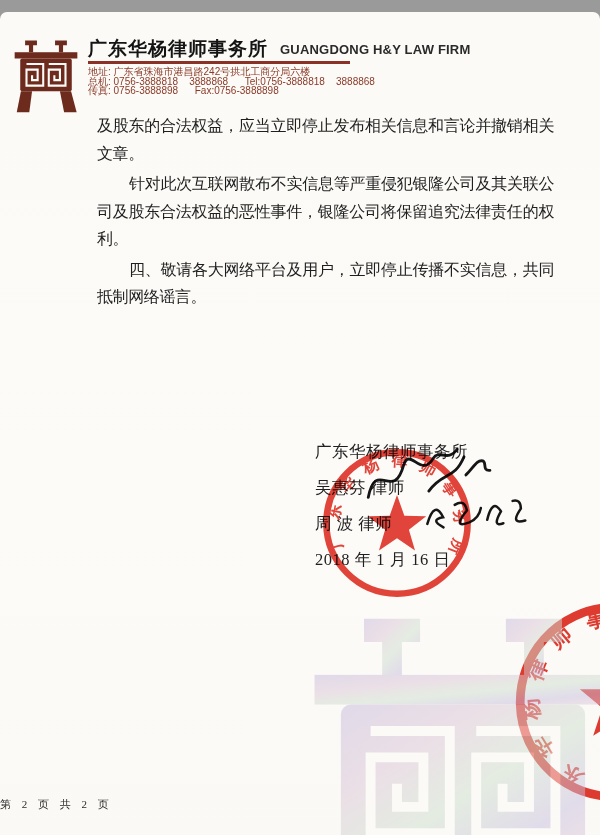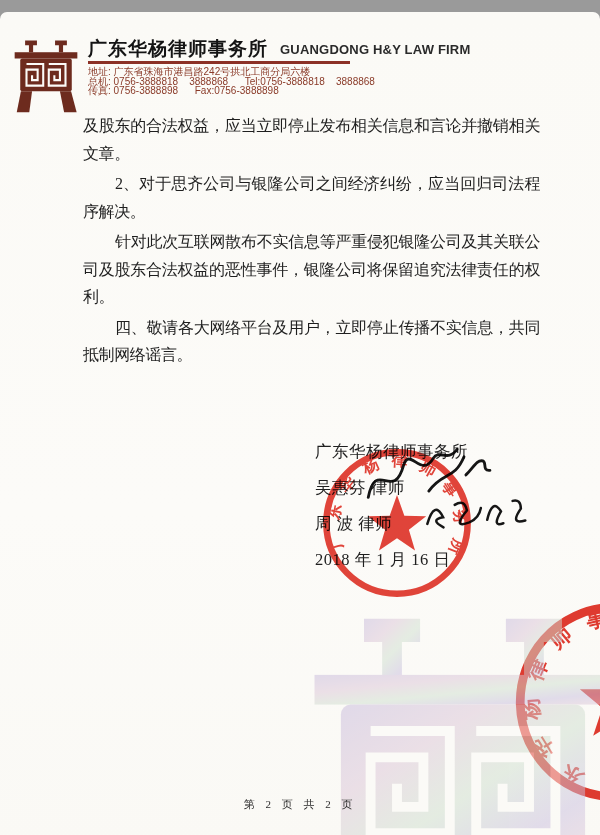--- a/index.html
+++ b/index.html
@@ -13,42 +13,42 @@
   .head-text{position:absolute;left:88px;top:27px;width:470px;}
   .title-row{display:flex;align-items:flex-end;gap:12px;}
   .firm-cn{font-family:"Liberation Sans","DejaVu Sans",sans-serif;font-weight:bold;
     font-size:19px;line-height:20px;color:#141414;letter-spacing:1px;white-space:nowrap;}
   .firm-en{font-family:"Liberation Sans","DejaVu Sans",sans-serif;font-weight:bold;
     font-size:13px;color:#2a2a2a;padding-bottom:2px;letter-spacing:.2px;white-space:nowrap;}
   .red-rule{height:3px;background:#8c3126;width:262px;margin:2px 0 3px;}
   .addr{font-family:"Liberation Sans","DejaVu Sans",sans-serif;font-size:10px;
     line-height:9.6px;color:#8a3a28;white-space:pre;}
   
-  .letter-body{position:absolute;left:83px;top:100px;width:457px;
+  .letter-body{position:absolute;left:97px;top:100px;width:457px;
     font-size:16px;line-height:27.5px;letter-spacing:-.4px;text-align:justify;color:#1f1f1f;}
   .letter-body p{margin:0 0 3px;text-indent:2em;}
   .letter-body p.cont{text-indent:0;}
   
   .sig-block{position:absolute;left:315px;top:422px;font-size:16.5px;color:#1f1f1f;
     letter-spacing:.5px;}
   .sig-line{height:36px;line-height:36px;white-space:nowrap;}
   
   .seal{position:absolute;mix-blend-mode:multiply;}
   .seal-main{left:318px;top:432px;width:158px;height:158px;opacity:.88;}
   .seal-partial{left:509px;top:584px;width:212px;height:212px;opacity:.92;
     transform:rotate(-70deg);}
   .seal text{font-family:"Liberation Sans","DejaVu Sans",sans-serif;font-weight:bold;}
   
   .handsig{position:absolute;mix-blend-mode:multiply;}
   .sig1{left:360px;top:426px;width:132px;height:72px;transform:rotate(-6deg);}
   .sig2{left:420px;top:478px;width:122px;height:46px;transform:rotate(-2deg);}
   
   .watermark{position:absolute;left:298px;top:600px;width:330px;height:370px;opacity:.5;}
   
-  .page-footer{position:absolute;left:0;top:785px;width:600px;text-align:center;
+  .page-footer{position:absolute;left:0;top:785px;width:600px;text-align:left;
     font-size:11px;letter-spacing:4px;color:#2b2b2b;}
 </style>
 </head>
 <body>
 
 <div class="page">
 
   <svg width="0" height="0" style="position:absolute" aria-hidden="true">
     <defs>
       <linearGradient id="wmGrad" x1="0" y1="0" x2="1" y2="1">
@@ -82,21 +82,20 @@
       </div>
       <div class="red-rule"></div>
       <div class="addr">地址: 广东省珠海市港昌路242号拱北工商分局六楼</div>
       <div class="addr">总机: 0756-3888818    3888868      Tel:0756-3888818    3888868</div>
       <div class="addr">传真: 0756-3888898      Fax:0756-3888898</div>
     </div>
   </header>
 
   <main class="letter-body">
     <p class="cont">及股东的合法权益，应当立即停止发布相关信息和言论并撤销相关文章。</p>
-    <p>2、对于思齐公司与银隆公司之间经济纠纷，应当回归司法程序解决。</p>
     <p>针对此次互联网散布不实信息等严重侵犯银隆公司及其关联公司及股东合法权益的恶性事件，银隆公司将保留追究法律责任的权利。</p>
     <p>四、敬请各大网络平台及用户，立即停止传播不实信息，共同抵制网络谣言。</p>
   </main>
 
   <div class="sig-block">
     <div class="sig-line">广东华杨律师事务所</div>
     <div class="sig-line">吴惠芬 律师</div>
     <div class="sig-line">周 波 律师</div>
     <div class="sig-line">2018 年 1 月 16 日</div>
   </div>

